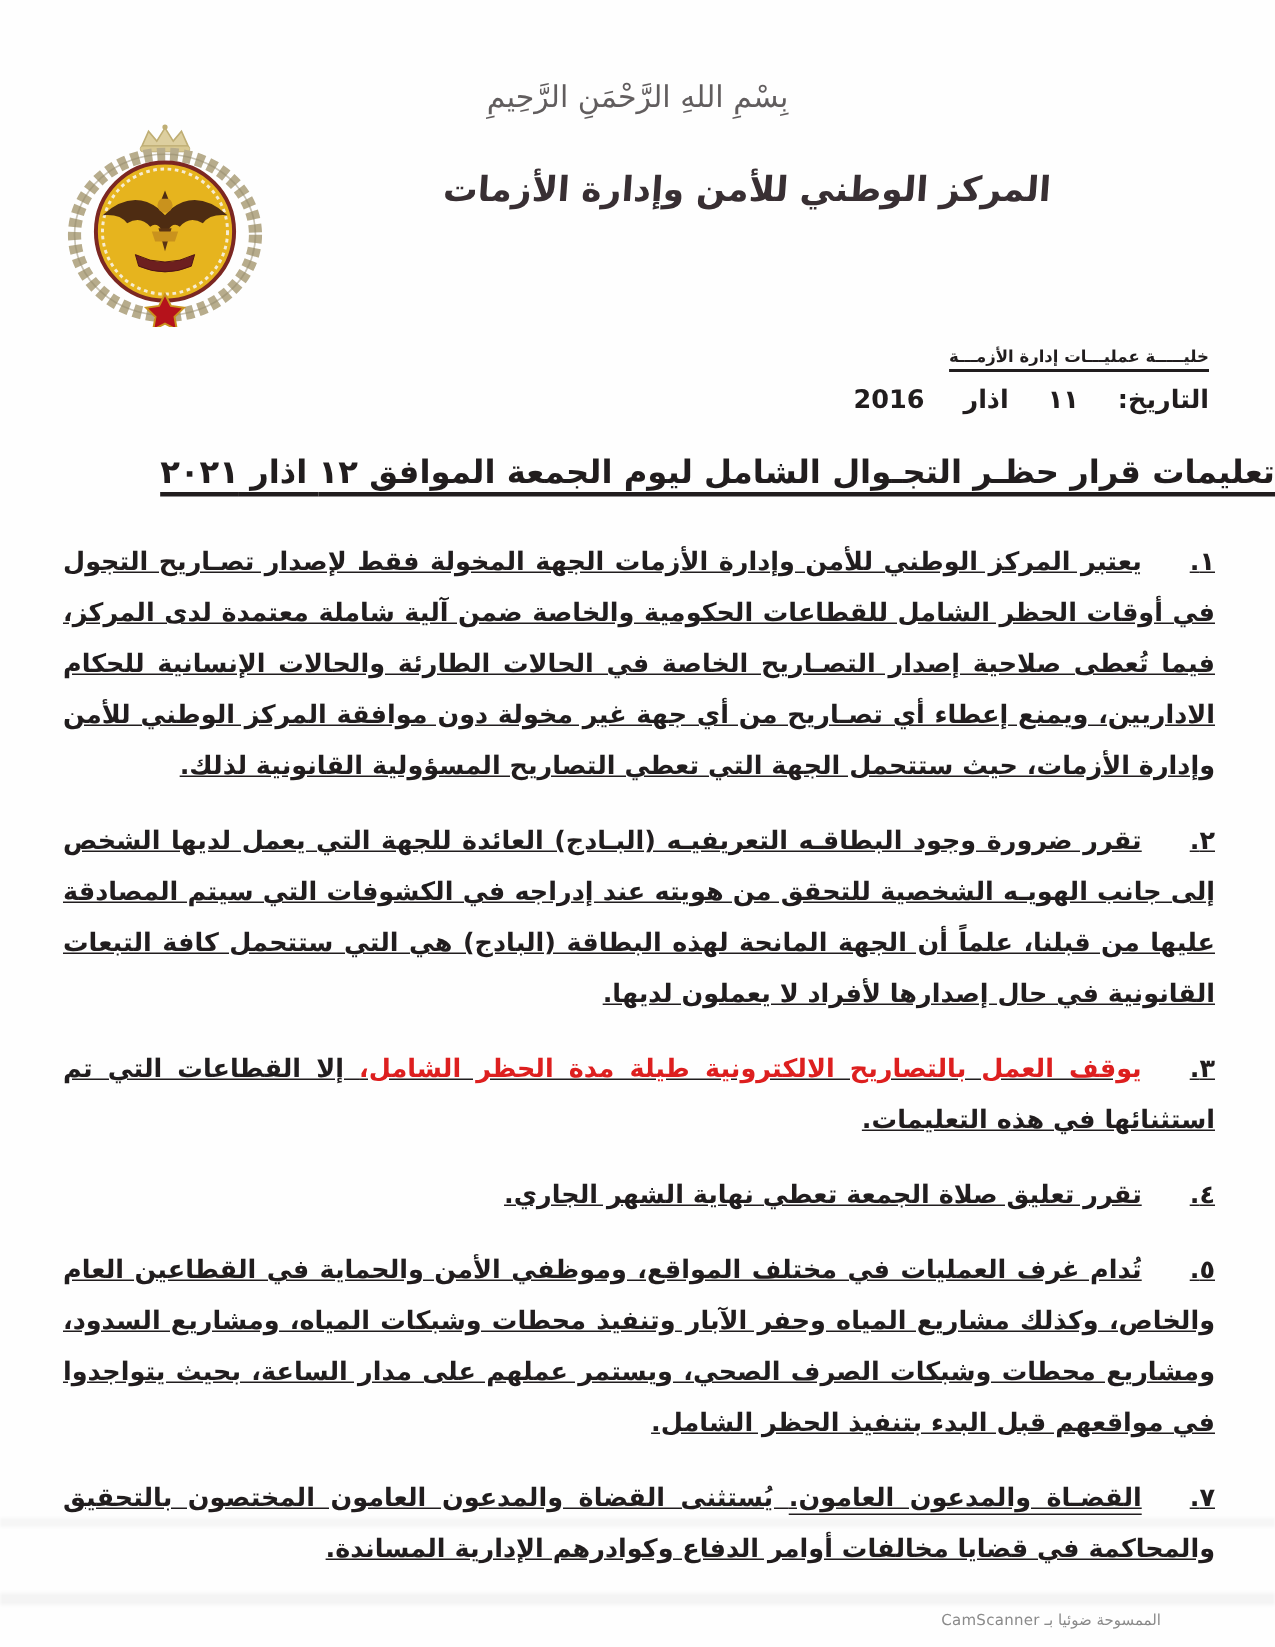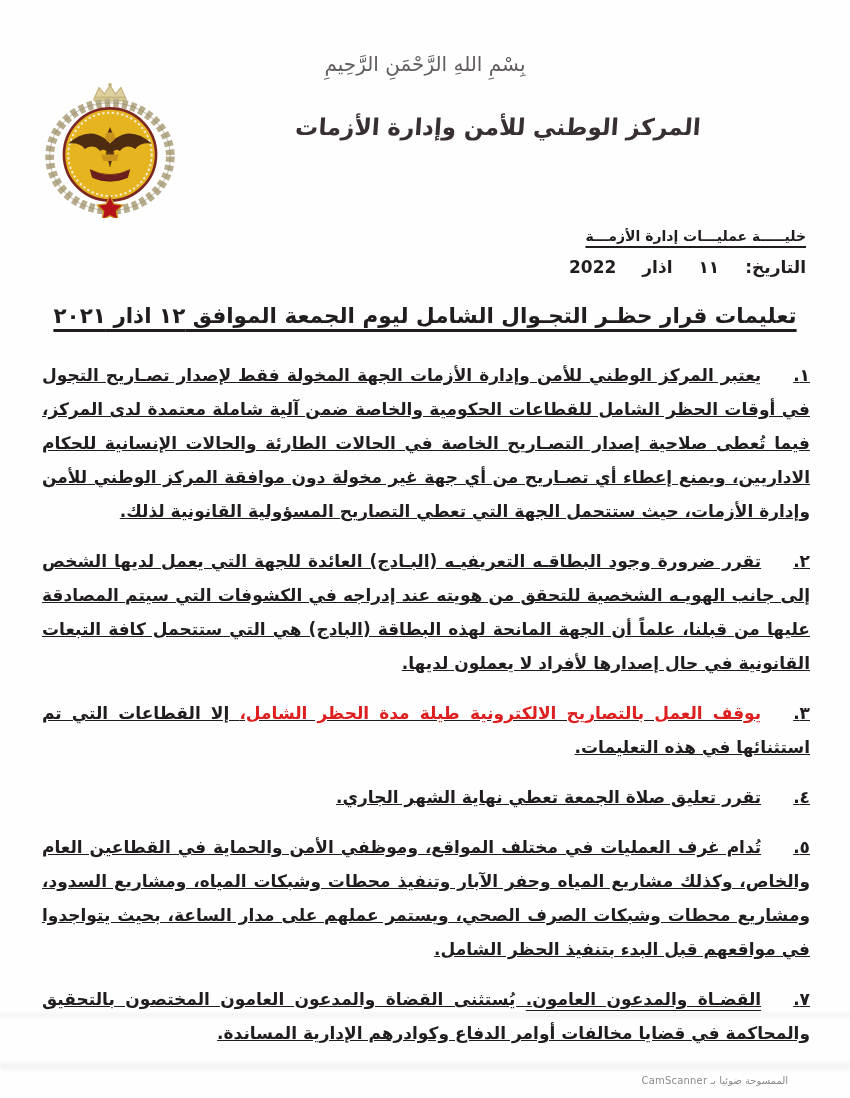--- a/index.html
+++ b/index.html
@@ -65,36 +65,36 @@
 
   
   .unit-date{
     direction:rtl;
     padding:0 44px;
     margin-top:4px;
   }
   .unit-line{
     display:inline-block;
     font-weight:bold;
-    font-size:14px;
+    font-size:11px;
     text-decoration:underline;
     text-underline-offset:5px;
     text-decoration-thickness:2px;
   }
   .date-row{
     margin-top:12px;
     font-weight:bold;
     font-size:17px;
   }
   .date-row .dsep{display:inline-block;width:26px;}
 
   
   .doc-title{
     direction:rtl;
-    text-align:center;
+    text-align:right;
     margin-top:26px;
     font-size:21.5px;
     font-weight:bold;
     text-decoration:underline;
     text-underline-offset:6px;
     text-decoration-thickness:2.5px;
   }
 
   
   .items{
@@ -125,21 +125,21 @@
     background:rgba(60,60,60,0.04);
     filter:blur(1px);
     pointer-events:none;
   }
   .streak-1{top:1012px;}
   .streak-2{top:1062px;height:8px;background:rgba(60,60,60,0.05);}
 
   
   .watermark{
     position:absolute;
-    right:62px;
+    right:76px;
     bottom:12px;
     direction:rtl;
     font-size:10px;
     color:var(--wm);
     letter-spacing:.2px;
   }
 </style>
 </head>
 <body>
 
@@ -181,21 +181,21 @@
     </div>
 
     <div class="org-ar">المركز الوطني للأمن وإدارة الأزمات</div>
   </div>
 
   <div class="unit-date">
     <div>
       <span class="unit-line">خليـــــة عمليـــات إدارة الأزمـــة</span>
     </div>
     <div class="date-row">
-      <span>التاريخ:</span><span class="dsep"></span><span>١١</span><span class="dsep"></span><span>اذار</span><span class="dsep"></span><span>2022</span>
+      <span>التاريخ:</span><span class="dsep"></span><span>١١</span><span class="dsep"></span><span>اذار</span><span class="dsep"></span><span>2016</span>
     </div>
   </div>
 
   <div class="doc-title">تعليمات قرار حظـر التجـوال الشامل ليوم الجمعة الموافق ١٢ اذار ٢٠٢١</div>
 
   <div class="items">
       <div class="item"><span class="num">١.</span><span class="seg-normal">يعتبر المركز الوطني للأمن وإدارة الأزمات الجهة المخولة فقط لإصدار تصـاريح التجول في أوقات الحظر الشامل للقطاعات الحكومية والخاصة ضمن آلية شاملة معتمدة لدى المركز، فيما تُعطى صلاحية إصدار التصـاريح الخاصة في الحالات الطارئة والحالات الإنسانية للحكام الاداريين، ويمنع إعطاء أي تصـاريح من أي جهة غير مخولة دون موافقة المركز الوطني للأمن وإدارة الأزمات، حيث ستتحمل الجهة التي تعطي التصاريح المسؤولية القانونية لذلك.</span></div>
       <div class="item"><span class="num">٢.</span><span class="seg-normal">تقرر ضرورة وجود البطاقـه التعريفيـه (البـادج) العائدة للجهة التي يعمل لديها الشخص إلى جانب الهويـه الشخصية للتحقق من هويته عند إدراجه في الكشوفات التي سيتم المصادقة عليها من قبلنا، علماً أن الجهة المانحة لهذه البطاقة (البادج) هي التي ستتحمل كافة التبعات القانونية في حال إصدارها لأفراد لا يعملون لديها.</span></div>
       <div class="item"><span class="num">٣.</span><span class="seg-red">يوقف العمل بالتصاريح الالكترونية طيلة مدة الحظر الشامل،</span><span class="seg-normal"> إلا القطاعات التي تم استثنائها في هذه التعليمات.</span></div>
       <div class="item"><span class="num">٤.</span><span class="seg-normal">تقرر تعليق صلاة الجمعة تعطي نهاية الشهر الجاري.</span></div>

